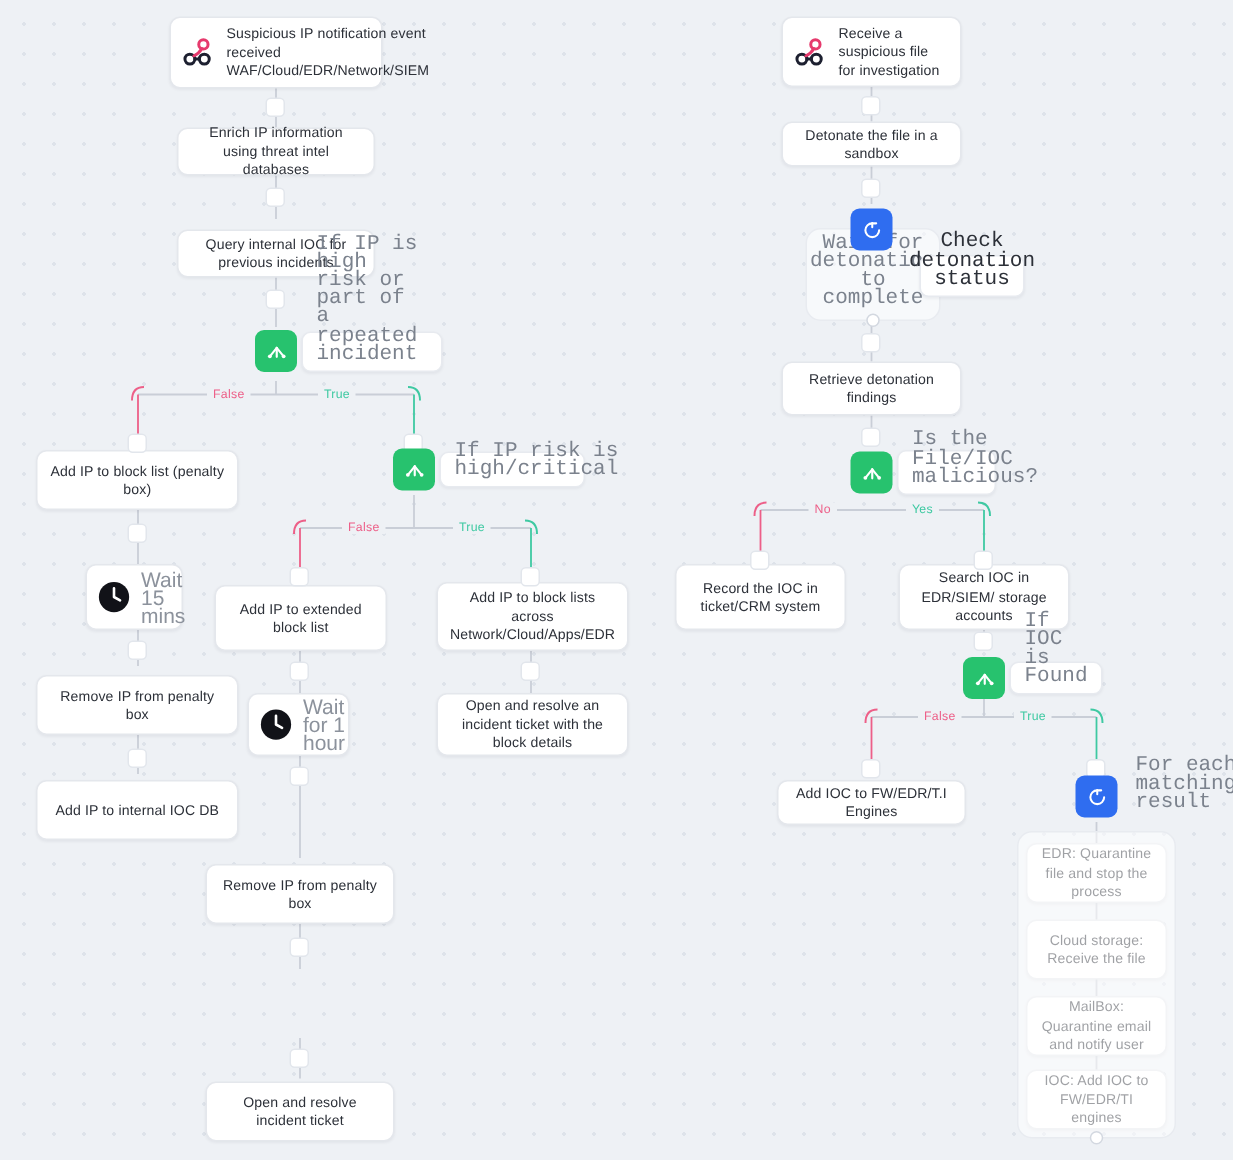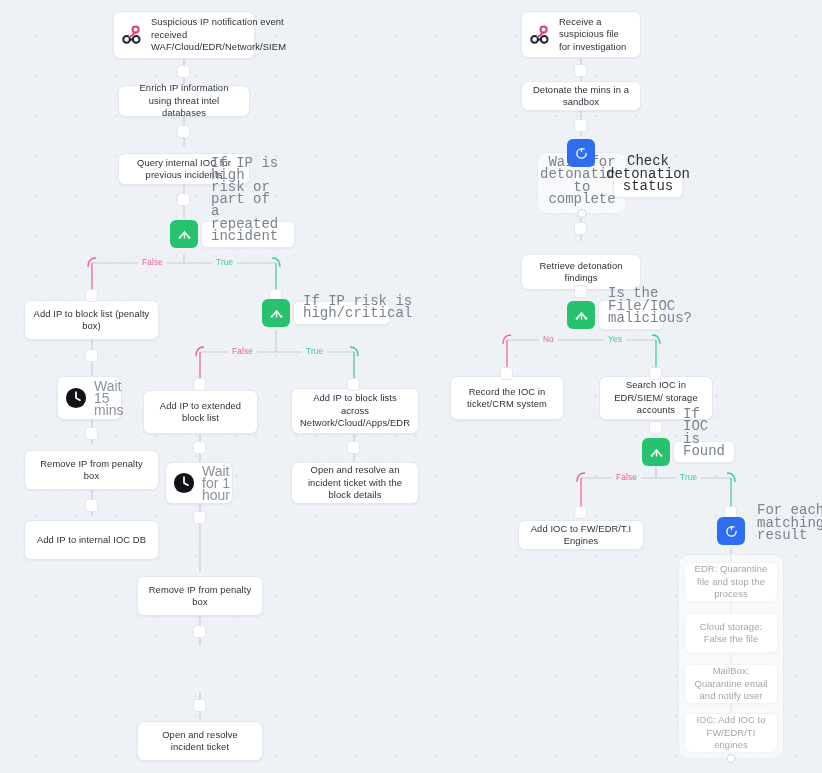--- a/index.html
+++ b/index.html
@@ -339,21 +339,21 @@
         <circle cx="16.2" cy="16.4" r="3.3" stroke="#1d2030" stroke-width="2"></circle>
         <path d="M14.6 9.4 C13 12.2 11.6 13.2 9.3 14.2" stroke="#e63a6d" stroke-width="2" stroke-linecap="round"></path>
         <path d="M9.9 16.4 L12.9 16.4" stroke="#1d2030" stroke-width="2" stroke-linecap="round"></path>
       </svg>
     </span>
     <span class="txt">Receive a suspicious file for investigation</span>
   </div>
   <div class="knob" style="left:574px; top:64px;"></div>
 
   <div class="card" style="left:521px; top:81px; width:120px; height:30px;">
-    <span class="txt">Detonate the mins in a sandbox</span>
+    <span class="txt">Detonate the file in a sandbox</span>
   </div>
   <div class="knob" style="left:574px; top:119px;"></div>
 
   <div class="loopbox" style="left:537px; top:152px; width:90px; height:62px;">
     <span class="loopdot" style="bottom:-5px;"></span>
   </div>
   <div class="badge blue" style="left:567px; top:139px; width:28px; height:28px;">
     <svg width="17" height="17" viewBox="0 0 20 20" fill="none" stroke="#ffffff" stroke-width="1.6" stroke-linecap="round">
       <path d="M15.4 10 A5.4 5.4 0 1 1 10 4.6"></path>
       <path d="M10 4.6 L13.1 4.6"></path>
@@ -361,21 +361,21 @@
     </svg>
   </div>
   <div class="pill" style="left:540px; top:168px; width:84px; height:42px; background:transparent; border:none; box-shadow:none; justify-content:center; text-align:center;">
     <span>Wait for detonation to complete</span>
   </div>
   <div class="pill dark" style="left:613px; top:170px; width:70px; height:28px;">
     <span>Check detonation status</span>
   </div>
   <div class="knob" style="left:574px; top:222px;"></div>
 
-  <div class="card" style="left:521px; top:254px; width:120px; height:36px;">
+  <div class="card" style="left:521px; top:241px; width:120px; height:36px;">
     <span class="txt">Retrieve detonation findings</span>
   </div>
   <div class="knob" style="left:574px; top:285px;"></div>
 
   <div class="badge green" style="left:567px; top:301px; width:28px; height:28px;">
     <svg width="17" height="17" viewBox="0 0 20 20" fill="none" stroke="#ffffff" stroke-width="1.7" stroke-linecap="round">
       <path d="M10 14 L10 7"></path>
         <path d="M10 7 L5.4 12.6"></path>
         <path d="M10 7 L14.6 12.6"></path>
       <circle cx="4.6" cy="13.6" r="1.5" fill="#ffffff" stroke="none"></circle>
@@ -433,21 +433,21 @@
     </svg>
   </div>
   <div class="pill" style="left:748px; top:518px; width:66px; height:28px; background:transparent; border:none; box-shadow:none;">
     <span>For each matching result</span>
   </div>
 
   <div class="card" style="left:684px; top:562px; width:94px; height:40px;">
     <span class="txt">EDR: Quarantine file and stop the process</span>
   </div>
   <div class="card" style="left:684px; top:613px; width:94px; height:40px;">
-    <span class="txt">Cloud storage: False the file</span>
+    <span class="txt">Cloud storage: Receive the file</span>
   </div>
   <div class="card" style="left:684px; top:664px; width:94px; height:40px;">
     <span class="txt">MailBox: Quarantine email and notify user</span>
   </div>
   <div class="card" style="left:684px; top:713px; width:94px; height:40px;">
     <span class="txt">IOC: Add IOC to FW/EDR/TI engines</span>
   </div>
 
   <svg class="abs" style="left:0; top:0;" width="822" height="773">
     <g fill="none" stroke="#c9ced7" stroke-width="1.2">

